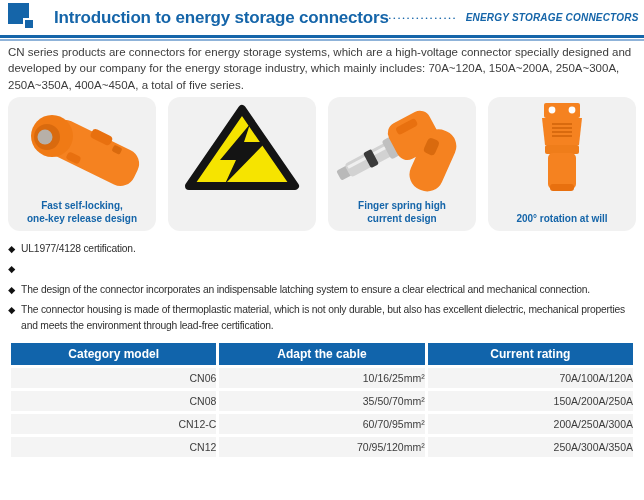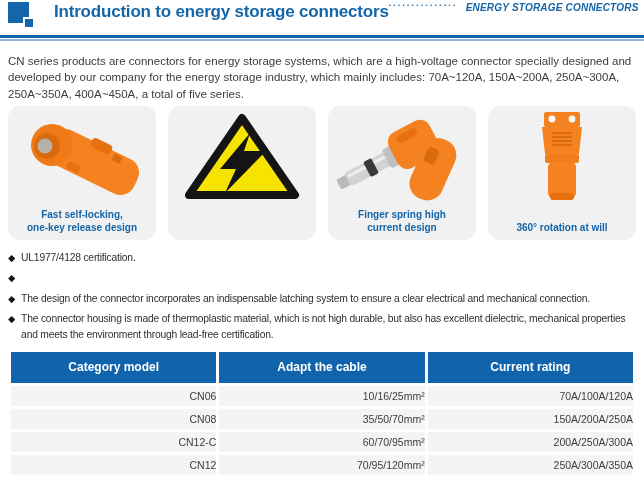--- a/index.html
+++ b/index.html
@@ -1,49 +1,49 @@
 <!DOCTYPE html>
 <html><head>
 <meta charset="utf-8">
 <style>
   * { margin:0; padding:0; box-sizing:border-box; }
   html,body { background:#fff; }
   body { font-family:"Liberation Sans", sans-serif; }
   .page { width:644px; height:500px; background:#fff; overflow:hidden; position:relative; }
 
   
-  .header { display:flex; align-items:flex-start; padding:2px 8px 0 8px; height:33px; position:relative; }
+  .header { display:flex; align-items:center; padding:2px 8px 0 8px; height:33px; position:relative; }
   .logo { position:relative; width:34px; height:30px; margin-right:12px; flex:0 0 auto; }
   .sq-big { position:absolute; left:0; top:0; width:21px; height:21px; background:#1565a9; }
   .sq-small { position:absolute; left:15px; top:15px; width:12px; height:12px; background:#1565a9; border:2px solid #fff; }
   .title { font-size:17px; font-weight:bold; color:#1565a9; letter-spacing:-0.2px; white-space:nowrap; }
   .dots { margin-left:auto; color:#1565a9; font-size:6px; letter-spacing:2.5px; margin-right:8px; white-space:nowrap; }
   .right-label { font-size:10px; font-weight:bold; color:#1565a9; letter-spacing:0.2px; white-space:nowrap;font-style:italic; }
   .rule-dark { height:3px; background:#1565a9; margin-top:2px; }
   .rule-light { height:2px; background:#8fb3d9; margin-top:1px; }
 
   
-  .intro { margin:12px 8px 4px 8px; font-size:11.5px; color:#3c3c3c; line-height:1.42; }
+  .intro { margin:3px 8px 4px 8px; font-size:11.5px; color:#3c3c3c; line-height:1.42; }
 
   
   .cards { display:flex; gap:12px; margin:3px 8px 0 8px; }
   .card { flex:1 1 0; height:134px; background:#f1f1f1; border-radius:12px; position:relative;
           display:flex; flex-direction:column; align-items:center; }
   .card svg { margin-top:3px; }
   .caption { position:absolute; bottom:6px; left:3px; right:3px; text-align:center;
              font-size:10px; font-weight:bold; color:#1565a9; line-height:1.3; white-space:pre-line; }
 
   
   .bullets { list-style:none; margin:10px 8px 0 8px; }
   .bullets li { display:flex; font-size:10.3px; letter-spacing:-0.2px; color:#2f2f2f; line-height:1.5; margin-bottom:5px; }
   .bullets .marker { flex:0 0 auto; font-size:9.5px; color:#111; margin-right:6px; padding-top:1px; }
 
   
   table { margin:7px 8px 0 8px; width:628px; border-collapse:separate; border-spacing:3px; table-layout:fixed; }
-  th { background:#1164ab; color:#fff; font-size:12px; font-weight:bold; height:31px; text-align:center; }
+  th { background:#1164ab; color:#fff; font-size:12px; font-weight:bold; height:22px; text-align:center; }
   td { background:#f4f4f4; color:#3c3c3c; font-size:10.5px; height:20px; text-align:right; }
 </style>
 </head>
 <body>
 
 <div class="page">
 
   <div class="header">
     <div class="logo">
       <div class="sq-big"></div>
@@ -110,40 +110,40 @@
         <circle cx="80" cy="10" r="3.4" fill="#fdfdfd"></circle>
         <path d="M50,18 L90,18 L87,45 L53,45 Z" fill="#f58220"></path>
         <rect x="60" y="23" width="20" height="2" fill="#d96a0e"></rect>
         <rect x="60" y="27" width="20" height="2" fill="#d96a0e"></rect>
         <rect x="60" y="31" width="20" height="2" fill="#d96a0e"></rect>
         <rect x="60" y="35" width="20" height="2" fill="#d96a0e"></rect>
         <rect x="53" y="45" width="34" height="9" rx="2" fill="#ef7d1a"></rect>
         <rect x="56" y="53" width="28" height="36" rx="5" fill="#f58220"></rect>
         <rect x="58" y="84" width="24" height="7" rx="3" fill="#e8700f"></rect>
       </svg>
-      <div class="caption">360° rotation at will</div>
+      <div class="caption">200° rotation at will</div>
     </div>
 
   </div>
 
   <ul class="bullets">
     <li>
       <span class="marker">◆</span>
       <span>UL1977/4128 certification.</span>
     </li>
     <li>
       <span class="marker">◆</span>
     </li>
     <li>
       <span class="marker">◆</span>
       <span>The design of the connector incorporates an indispensable latching system to ensure a clear electrical and mechanical connection.</span>
     </li>
     <li>
       <span class="marker">◆</span>
-      <span>The connector housing is made of thermoplastic material, which is not high durable, but also has excellent dielectric, mechanical properties and meets the environment through lead-free certification.</span>
+      <span>The connector housing is made of thermoplastic material, which is not only durable, but also has excellent dielectric, mechanical properties and meets the environment through lead-free certification.</span>
     </li>
   </ul>
 
   <table>
     <thead>
       <tr>
         <th>Category model</th>
         <th>Adapt the cable</th>
         <th>Current rating</th>
       </tr>

